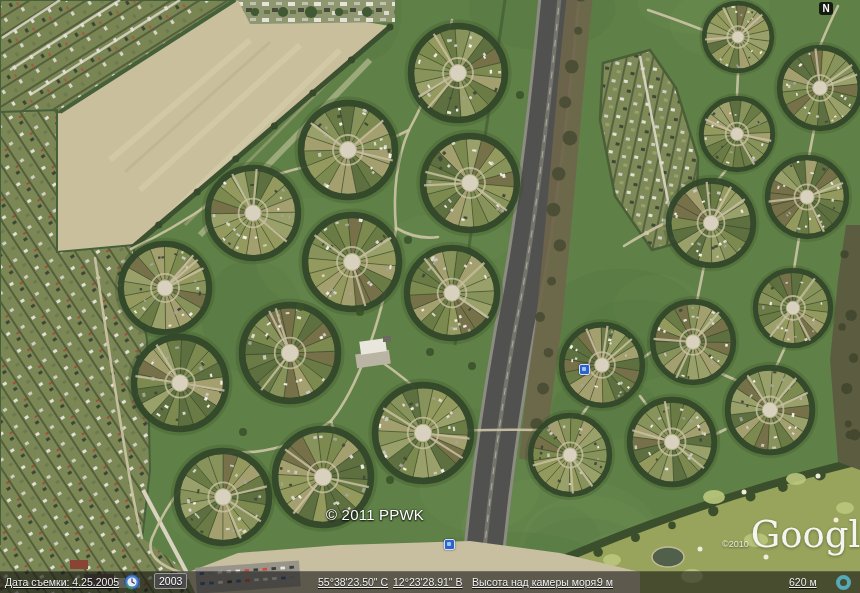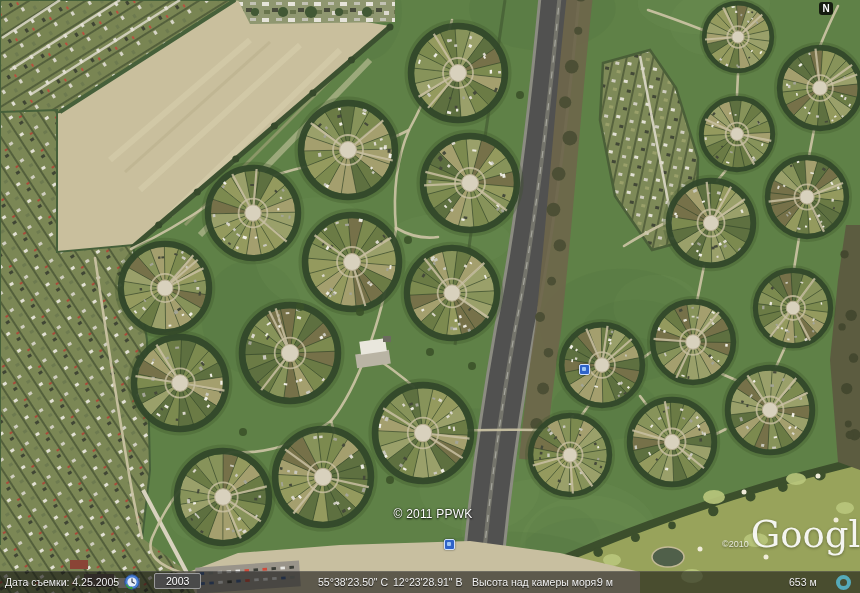--- a/index.html
+++ b/index.html
@@ -3,38 +3,38 @@
 <meta charset="utf-8">
 <style>
   html,body{margin:0;padding:0;background:#222;}
   #viewport{position:relative;width:860px;height:593px;overflow:hidden;
     font-family:"Liberation Sans",sans-serif;background:#5f8147;}
   #map-svg{position:absolute;left:0;top:0;}
   
   #north-badge{position:absolute;left:819px;top:2px;width:14px;height:13px;
     background:rgba(0,0,0,.78);border-radius:3px;color:#fff;font-size:10px;
     font-weight:bold;text-align:center;line-height:13px;}
-  #copyright{position:absolute;left:338px;top:508px;width:190px;text-align:center;
-    color:#fff;font-size:12px;line-height:13.2px;letter-spacing:.2px;
+  #copyright{position:absolute;left:326px;top:508px;width:190px;
+    color:#fff;font-size:15px;line-height:13.2px;letter-spacing:.2px;
     text-shadow:0 1px 2px rgba(0,0,0,.9),0 0 2px rgba(0,0,0,.8);}
   .photo-marker{position:absolute;width:9px;height:9px;background:#2f62c8;
     border:1px solid #cfe0ff;border-radius:2px;box-shadow:0 0 2px rgba(0,0,0,.6);}
   .photo-marker .dot{position:absolute;left:2px;top:2px;width:4px;height:4px;
     background:#9cc4f5;border-radius:1px;}
   #logo{position:absolute;left:722px;top:516px;display:flex;align-items:baseline;}
   #logo .prefix{font-size:9px;color:rgba(255,255,255,.8);margin-right:2px;
     text-shadow:0 1px 2px rgba(0,0,0,.5);}
   #logo .word{font-family:"DejaVu Serif",serif;font-size:37px;line-height:38px;
     color:rgba(255,255,255,.92);text-shadow:0 1px 3px rgba(0,0,0,.35);}
   
   #status-bar{position:absolute;left:0;right:0;bottom:0;height:21px;
     background:rgba(15,15,15,.58);border-top:1px solid rgba(255,255,255,.12);
     color:#f0f0f0;font-size:10.5px;}
-  .sb{position:absolute;top:4px;white-space:nowrap;text-shadow:0 1px 1px rgba(0,0,0,.8);}
-  #sb-year{position:absolute;left:154px;top:1px;padding:1px 11px;background:#4a4a4a;
+  .sb{position:absolute;top:4px;white-space:nowrap;text-shadow:0 1px 1px rgba(0,0,0,.8);text-decoration:underline;}
+  #sb-year{position:absolute;left:154px;top:1px;padding:1px 4px;background:#4a4a4a;
     border:1px solid #9a9a9a;border-radius:2px;font-size:10.5px;color:#fff;
     text-shadow:0 1px 1px rgba(0,0,0,.8);}
   #sb-clock{position:absolute;left:124px;top:2px;width:16px;height:16px;}
   #sb-stream{position:absolute;left:836px;top:3px;width:7px;height:7px;
     border:4px solid #57b5c9;border-radius:50%;opacity:.9;}
 </style>
 </head>
 <body>
 
 <div id="viewport">
@@ -1782,16 +1782,16 @@
       <circle cx="8" cy="8" r="4.6" fill="#e8eef8"></circle>
       <path d="M8,8 L8,4.8 M8,8 L10.4,9.2" stroke="#22304c" stroke-width="1.1" stroke-linecap="round" fill="none"></path>
       <path d="M2.2,10.5 A6.3,6.3 0 0 0 8,14.3" stroke="#3aa02f" stroke-width="1.6" fill="none"></path>
       <path d="M7,12.6 L9.4,14.3 L6.8,15.6 Z" fill="#3aa02f"></path>
     </svg>
     <div id="sb-year">2003</div>
     <div class="sb" style="left:318px">55°38'23.50" С</div>
     <div class="sb" style="left:393px">12°23'28.91" В</div>
     <div class="sb" style="left:472px">Высота над камеры моря:</div>
     <div class="sb" style="left:597px">9 м</div>
-    <div class="sb" style="left:789px">653 м</div>
+    <div class="sb" style="left:789px">620 м</div>
     <div id="sb-stream"></div>
   </div>
 </div>
 
 </body></html>

